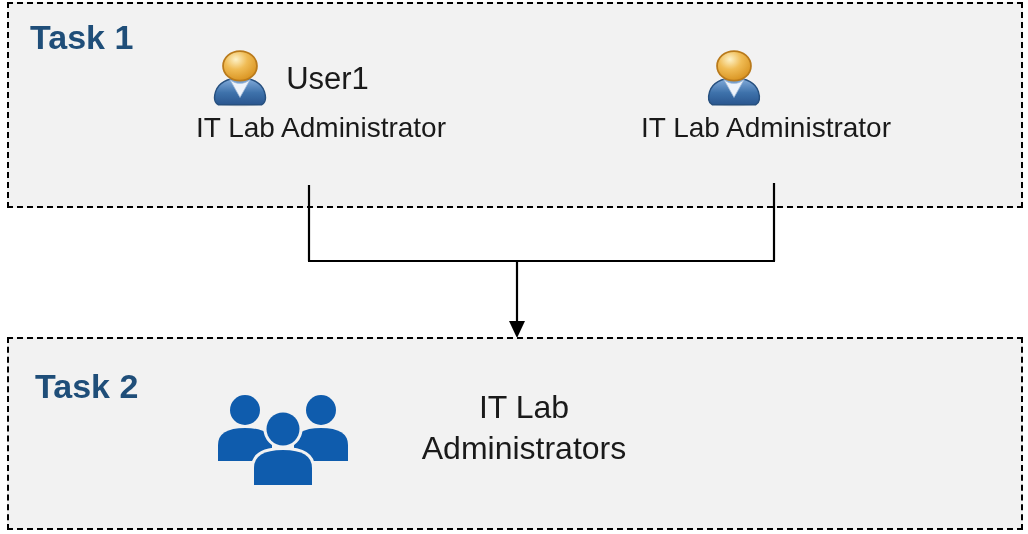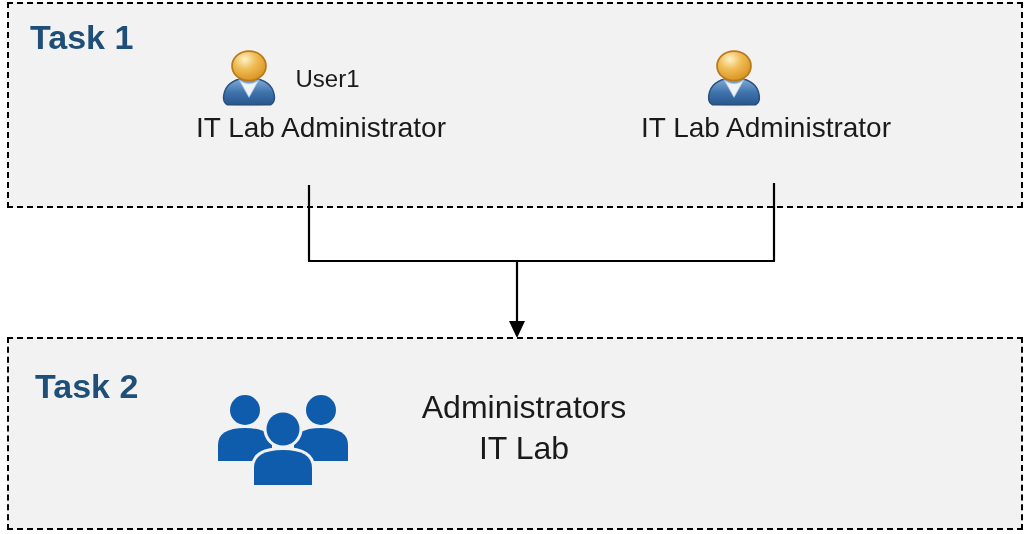--- a/index.html
+++ b/index.html
@@ -53,21 +53,21 @@
   }
   .user-block-1 { left: 107px; }
   .user-block-2 { left: 552px; }
   .user-row {
     display: flex;
     align-items: center;
     gap: 15px;
     transform: translateX(-32px);
   }
   .user-name {
-    font-size: 24px;
+    font-size: 31px;
     color: #1a1a1a;
     white-space: nowrap;
   }
   .user-role {
     margin-top: 4px;
     font-size: 28px;
     color: #1a1a1a;
     white-space: nowrap;
     text-align: center;
   }
@@ -181,18 +181,18 @@
           <circle cx="105" cy="15" r="15"></circle>
           <path d="M78,66 L78,50 Q78,33 105,33 Q132,33 132,50 L132,66 Z"></path>
 
           <circle cx="67" cy="34" r="16.5" stroke="#f2f2f2" stroke-width="6" paint-order="stroke"></circle>
           <path d="M38,90 L38,73 Q38,55 67,55 Q96,55 96,73 L96,90 Z" stroke="#f2f2f2" stroke-width="6" paint-order="stroke"></path>
         </g>
       </svg>
     </div>
 
     <div class="group-text">
+      <div>IT Lab</div>
       <div>Administrators</div>
-      <div>IT Lab</div>
     </div>
   </div>
 
 </div>
 
 </body></html>

